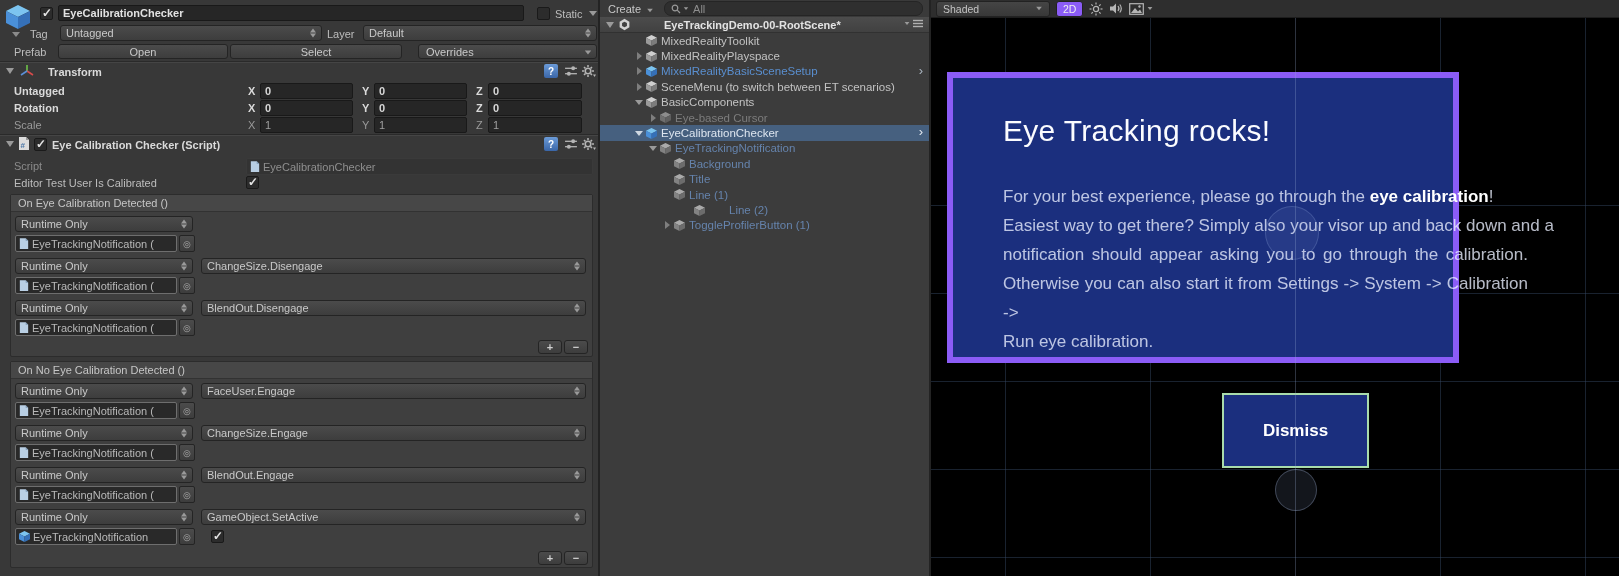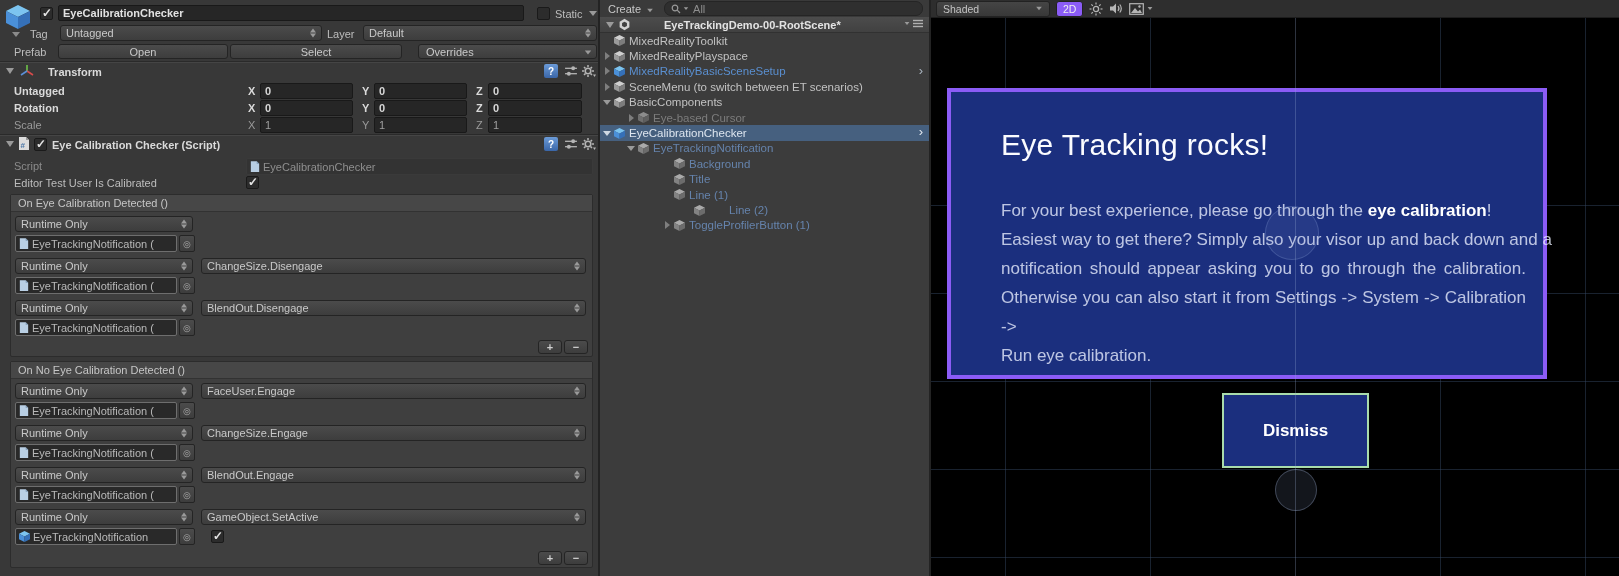--- a/index.html
+++ b/index.html
@@ -67,42 +67,42 @@
   .evt-entry .picker{left:164px;top:19px;}
   .evt-foot-btn{height:14px;width:24px;font-weight:bold;color:#cfcfcf;}
 
   
   #hierarchy{left:600px;top:0;width:331px;height:576px;background:#3c3c3c;border-right:2px solid #232323;box-sizing:border-box;}
   #h-topbar{position:absolute;left:0;top:0;right:0;height:17px;background:#3a3a3a;border-bottom:1px solid #292929;display:flex;align-items:center;}
   #h-scene-row{position:absolute;left:0;top:17px;right:0;height:15px;background:linear-gradient(#4c4c4c,#414141);border-bottom:1px solid #313131;display:flex;align-items:center;}
   .h-row{position:absolute;left:0;right:0;height:15.4px;display:flex;align-items:center;font-size:11.5px;color:#c2c2c2;}
   .h-row .arrow-slot{width:14px;display:flex;justify-content:center;flex:none;}
   .h-row .ic{flex:none;margin-right:4px;display:flex;}
-  .h-row.lvl1{align-items:center;}
-  .h-row.lvl2{padding-left:24px;}
+  .h-row.lvl1{padding-left:32px;align-items:center;}
+  .h-row.lvl2{padding-left:46px;}
   .h-row.lvl3{padding-left:60px;}
   .h-row.sel{background:#46607f;color:#dde5ef;}
   .h-blue{color:#5a8fd0;}
   .h-pblue{color:#6583ac;}
   .h-dim{color:#7c7c7c;}
   .h-chev{position:absolute;right:6px;color:#a9b4c0;font-size:13px;top:-1px;}
   .tri-r{width:0;height:0;border-top:4px solid transparent;border-bottom:4px solid transparent;border-left:5px solid #7e7e7e;}
   .tri-d{width:0;height:0;border-left:4px solid transparent;border-right:4px solid transparent;border-top:5px solid #9a9a9a;}
   .searchpill{position:relative;margin-left:10px;flex:1;margin-right:6px;height:13px;background:#2f2f2f;border:1px solid #252525;border-radius:7px;display:flex;align-items:center;padding:0 6px;color:#8e8e8e;gap:3px;}
 
   
   #scene{left:931px;top:0;width:688px;height:576px;background:#000;}
   #scene-toolbar{position:absolute;left:0;top:0;right:0;height:17px;background:#2e2e2e;border-bottom:1px solid #1d1d1d;display:flex;align-items:center;gap:6px;padding-left:5px;z-index:20;}
   .st-btn{height:14px;background:linear-gradient(#454545,#383838);border:1px solid #222;border-radius:3px;color:#c4c4c4;display:flex;align-items:center;padding:0 6px;gap:4px;font-size:10.5px;}
   .st-btn.active{background:#8b5cf6;color:#eee;}
   .gridv{position:absolute;top:17px;bottom:0;width:1px;background:rgba(55,75,105,0.45);z-index:1;}
   .gridh{position:absolute;left:0;right:0;height:1px;background:rgba(55,75,105,0.45);z-index:1;}
   #notif{
-    position:absolute;left:16px;top:88px;width:600px;height:291px;z-index:2;
-    background:#1b2f7e;border:4px solid #8b5cf6;box-sizing:border-box;
+    position:absolute;left:16px;top:72px;width:512px;height:291px;z-index:2;
+    background:#1b2f7e;border:6px solid #8b5cf6;box-sizing:border-box;
   }
   #notif-title{position:absolute;left:50px;top:36px;font-size:30px;color:#fbfcff;letter-spacing:0.3px;white-space:nowrap;}
   #notif-body{position:absolute;left:50px;top:104px;width:525px;font-size:17px;line-height:29px;color:rgba(235,240,255,0.78);}
   #notif-body .nline{white-space:nowrap;}
   #notif-body .jline{text-align:justify;text-align-last:justify;}
   #notif-body .em{color:#ffffff;font-weight:600;}
   #axis-line{position:absolute;left:364px;top:0;bottom:0;width:1px;background:rgba(150,170,210,0.30);z-index:6;}
   .gaze-circle{position:absolute;border-radius:50%;z-index:3;}
   #gaze1{left:334px;top:206px;width:52px;height:52px;border:1px solid rgba(165,185,230,0.22);background:rgba(140,160,215,0.10);}
   #gaze2{left:344px;top:469px;width:40px;height:40px;border:1px solid rgba(175,195,235,0.30);background:rgba(150,170,220,0.13);}

